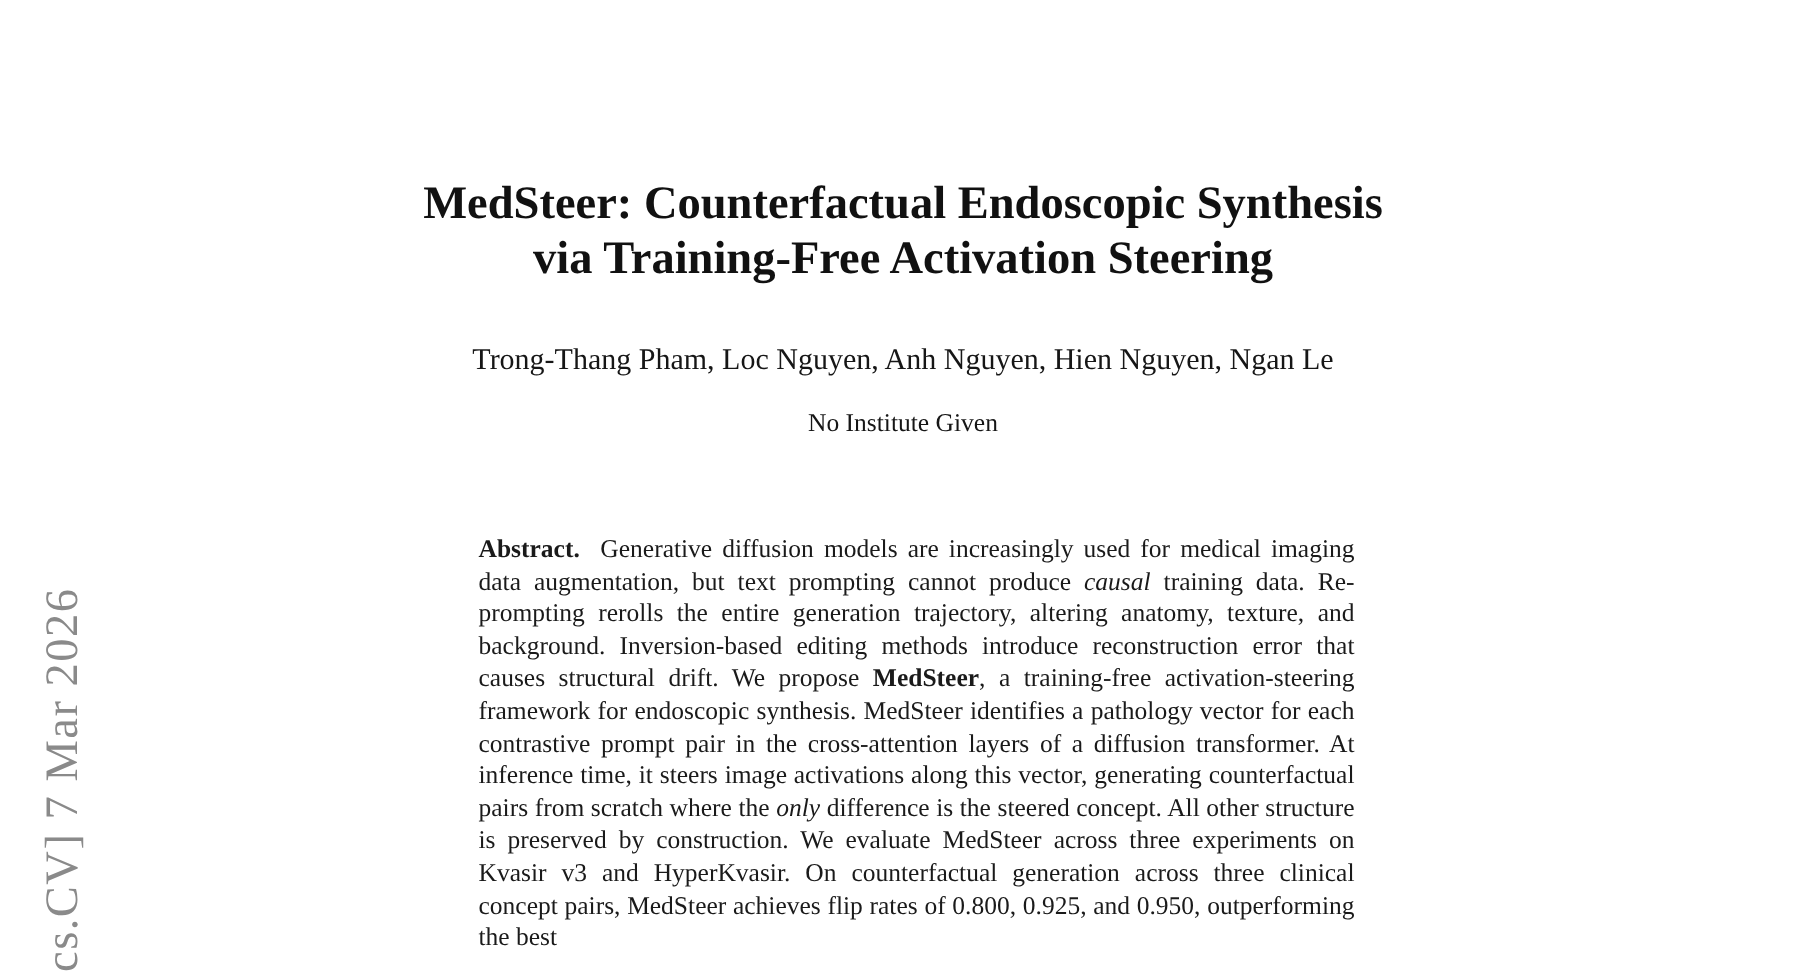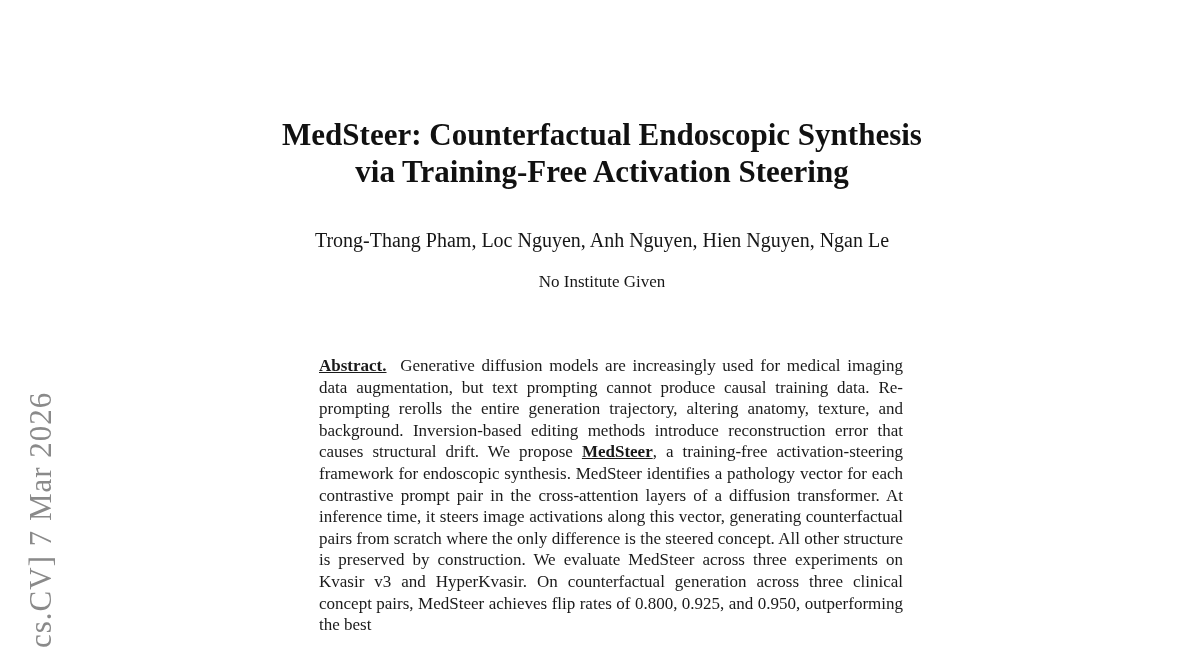--- a/index.html
+++ b/index.html
@@ -72,22 +72,22 @@
     position: absolute;
     top: 355px;
     left: 319px;
     width: 584px;
     margin: 0;
     font-size: 17px;
     line-height: 21.6px;
     text-align: justify;
     color: #1a1a1a;
   }
-  .seg-bold { font-weight: bold; text-decoration: underline; }
-  .seg-italic { }
+  .seg-bold { font-weight: bold; }
+  .seg-italic { font-style: italic; }
   .abstract .seg-bold:first-child { margin-right: 7px; }
 </style>
 </head>
 <body>
 
 <div class="page">
 
   <div class="watermark">cs.CV] 7 Mar 2026</div>
 
   <h1 class="title">

